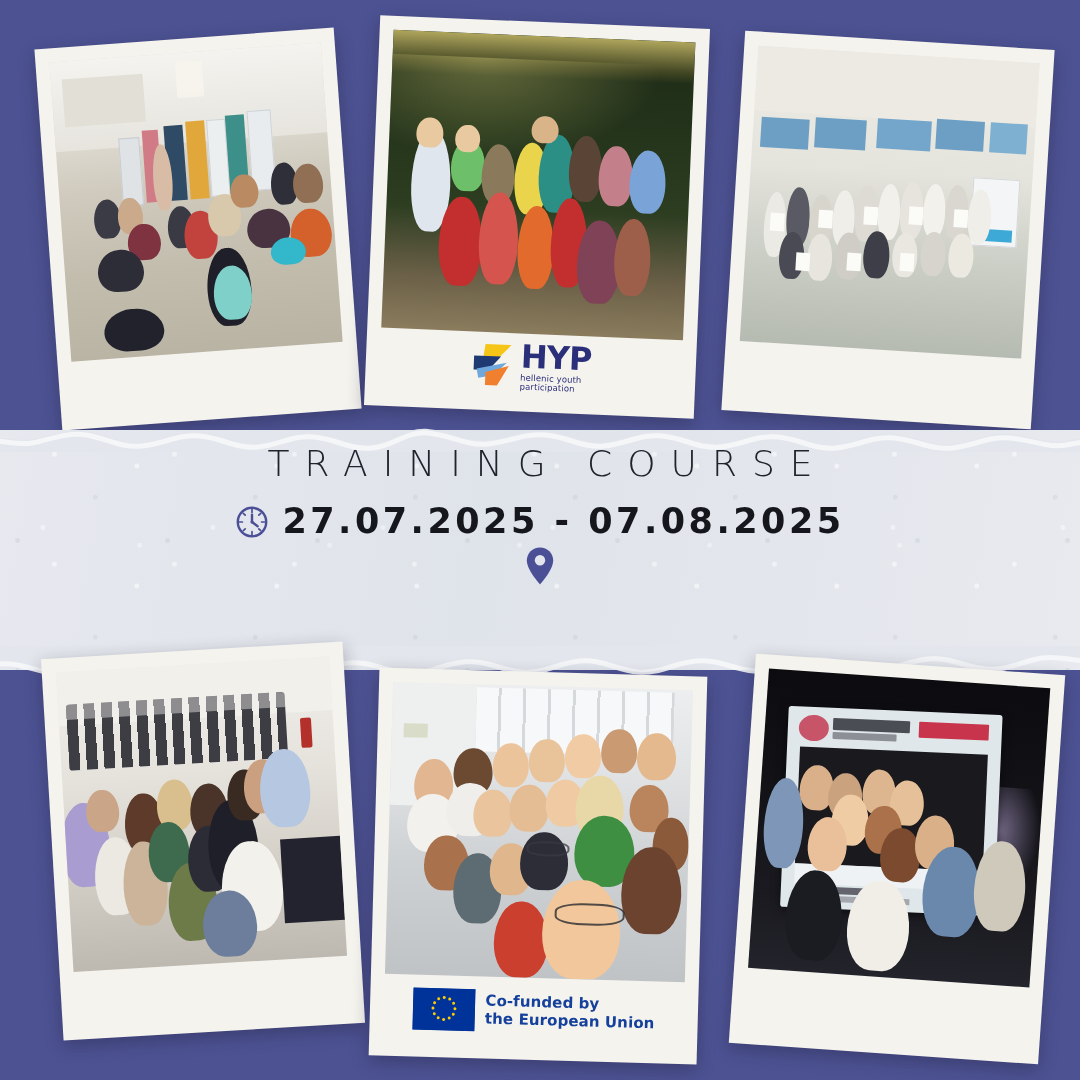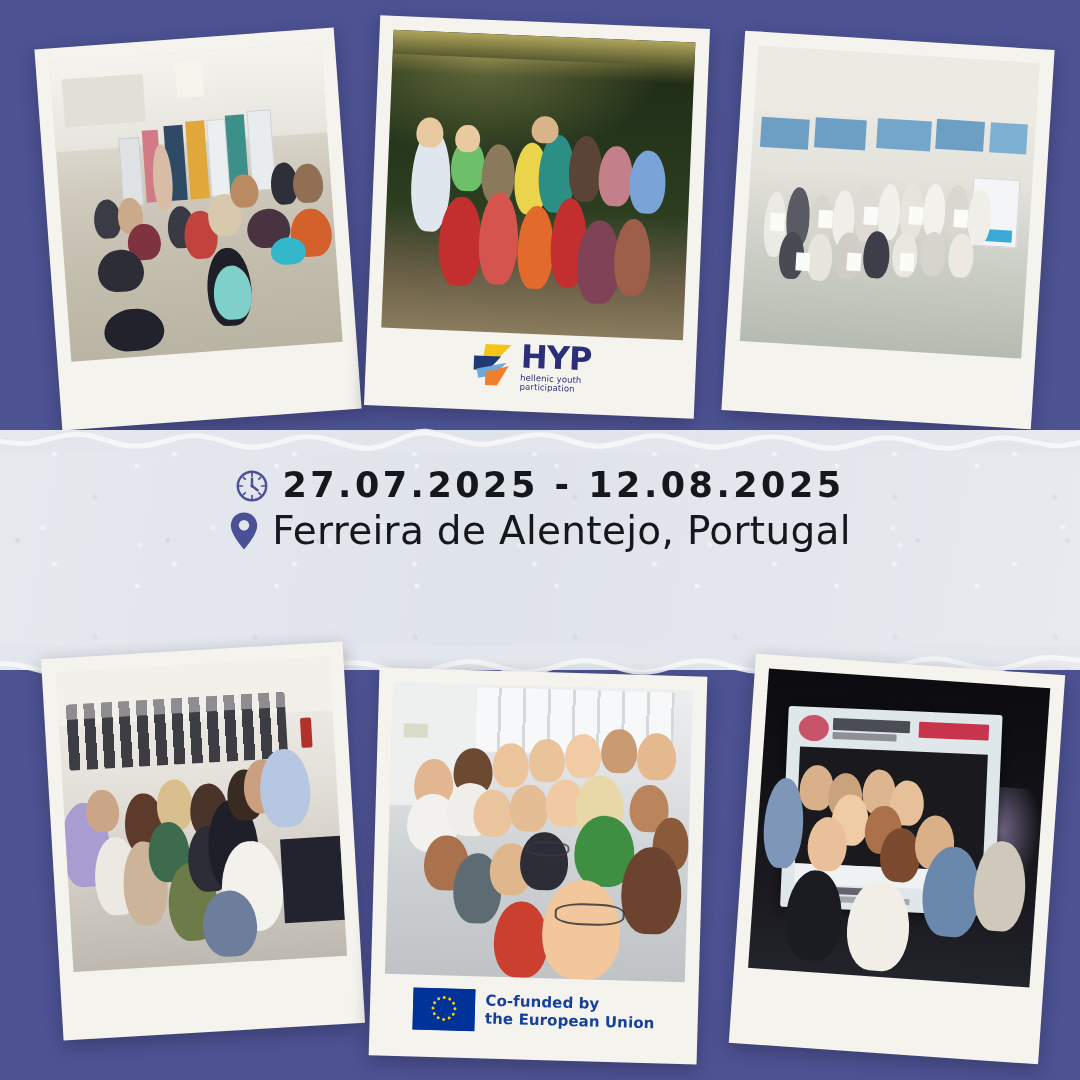--- a/index.html
+++ b/index.html
@@ -274,52 +274,52 @@
     <path d="M0,18 C10,19 16,19 20,18 C40,16 56,26 78,28 C100,30 114,20 136,18
              C158,16 172,26 194,28 C216,30 230,19 252,17 C274,15 288,25 310,27
              C332,29 346,19 368,17 C390,15 404,25 426,27 C448,29 462,18 484,16
              C506,14 520,24 542,26 C564,28 578,17 600,15 C622,13 636,24 658,26
              C680,28 694,17 716,15 C738,13 752,23 774,25 C796,27 810,16 832,14
              C854,12 868,22 890,24 C912,26 926,15 948,13 C970,11 984,21 1006,23
              C1028,25 1042,15 1062,12 C1082,9 1100,18 1120,14" fill="none" stroke="#f6f7fa" stroke-width="5" opacity=".9"></path>
   </svg>
 
   <div class="txtwrap">
+    <div class="t-course">TRAINING COURSE</div>
 
     <div class="row row-date">
       <span style="display:inline-flex;">
         <svg width="34" height="34" viewBox="0 0 34 34" aria-hidden="true">
           <circle cx="17" cy="17" r="14.2" fill="none" stroke="#4a4f96" stroke-width="2.4"></circle>
           <g stroke="#4a4f96" stroke-width="1.7" stroke-linecap="round">
             <line x1="17" y1="4.6" x2="17" y2="7.4"></line>
             <line x1="17" y1="26.6" x2="17" y2="29.4"></line>
             <line x1="4.6" y1="17" x2="7.4" y2="17"></line>
             <line x1="26.6" y1="17" x2="29.4" y2="17"></line>
             <line x1="8.3" y1="8.3" x2="10.2" y2="10.2"></line>
             <line x1="23.8" y1="23.8" x2="25.7" y2="25.7"></line>
             <line x1="25.7" y1="8.3" x2="23.8" y2="10.2"></line>
             <line x1="10.2" y1="23.8" x2="8.3" y2="25.7"></line>
           </g>
           <line x1="17" y1="17" x2="17" y2="9.6" stroke="#4a4f96" stroke-width="2.4" stroke-linecap="round"></line>
           <line x1="17" y1="17" x2="22.6" y2="21.2" stroke="#4a4f96" stroke-width="2.4" stroke-linecap="round"></line>
           <circle cx="17" cy="17" r="1.5" fill="#4a4f96"></circle>
         </svg>
       </span>
-      <span class="t-date">27.07.2025 - 12.08.2025</span>
+      <span class="t-date">27.07.2025 - 07.08.2025</span>
     </div>
 
     <div class="row row-loc">
       <span style="display:inline-flex;">
         <svg width="30" height="40" viewBox="0 0 30 40" aria-hidden="true">
           <path d="M15 1.5 C7.6 1.5 1.8 7.3 1.8 14.6 C1.8 24.2 15 38.5 15 38.5
                    C15 38.5 28.2 24.2 28.2 14.6 C28.2 7.3 22.4 1.5 15 1.5 Z" fill="#4a4f96"></path>
           <circle cx="15" cy="14.3" r="5.2" fill="#e3e6ec"></circle>
         </svg>
       </span>
-      <span class="t-loc">Ferreira de Alentejo, Portugal</span>
     </div>
   </div>
 
   <div class="pola" style="left:52px;top:650px;width:302px;height:382px;transform:rotate(-3.4deg);z-index:30;">
     <div class="ph" style="height:300px;background:linear-gradient(180deg,#f0eeea 0%,#e6e3dd 35%,#d7d3cb 62%,#bdb9b1 100%);">
       <div class="scene">
         <div style="position:absolute;left:0;top:0;width:100%;height:18%;background:#f2f0eb;"></div>
 
         <div style="position:absolute;left:3%;top:11%;width:80%;height:22%;
              background:repeating-linear-gradient(90deg,#2e2e36 0 5%,#2e2e36 0 5%,transparent 5%,transparent 8%);

